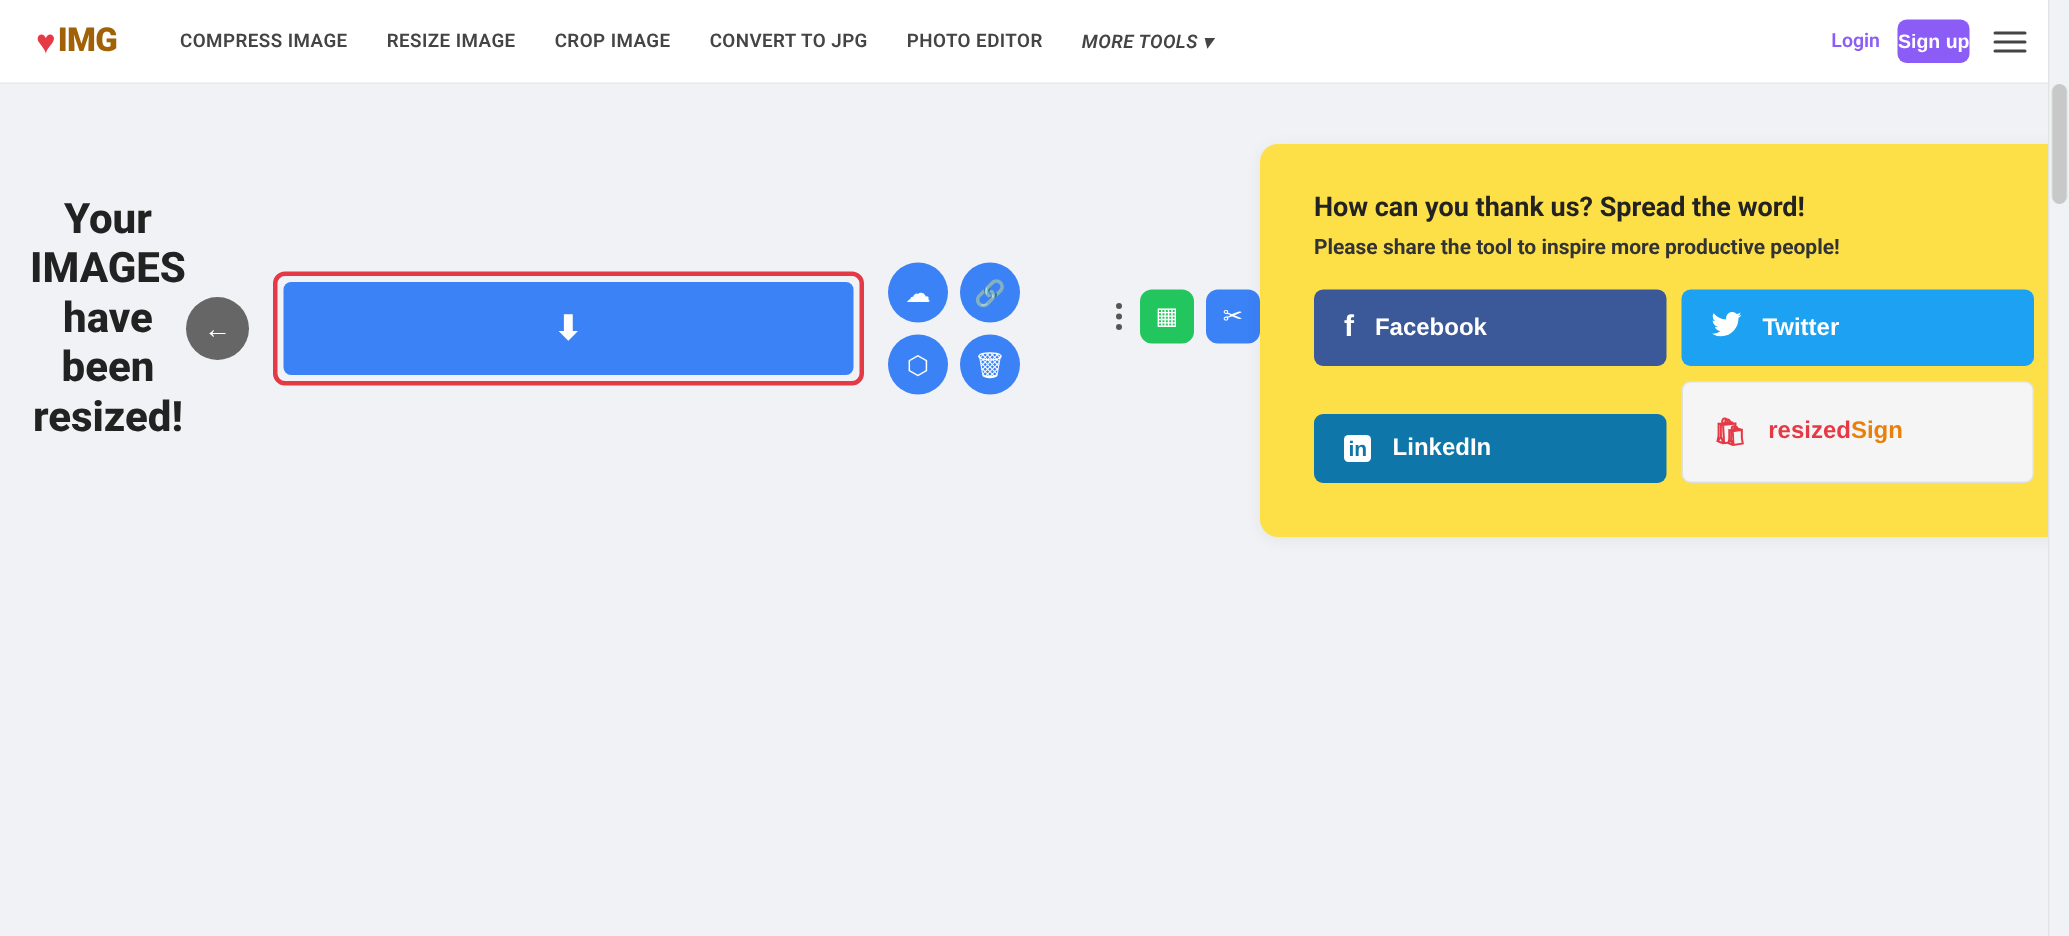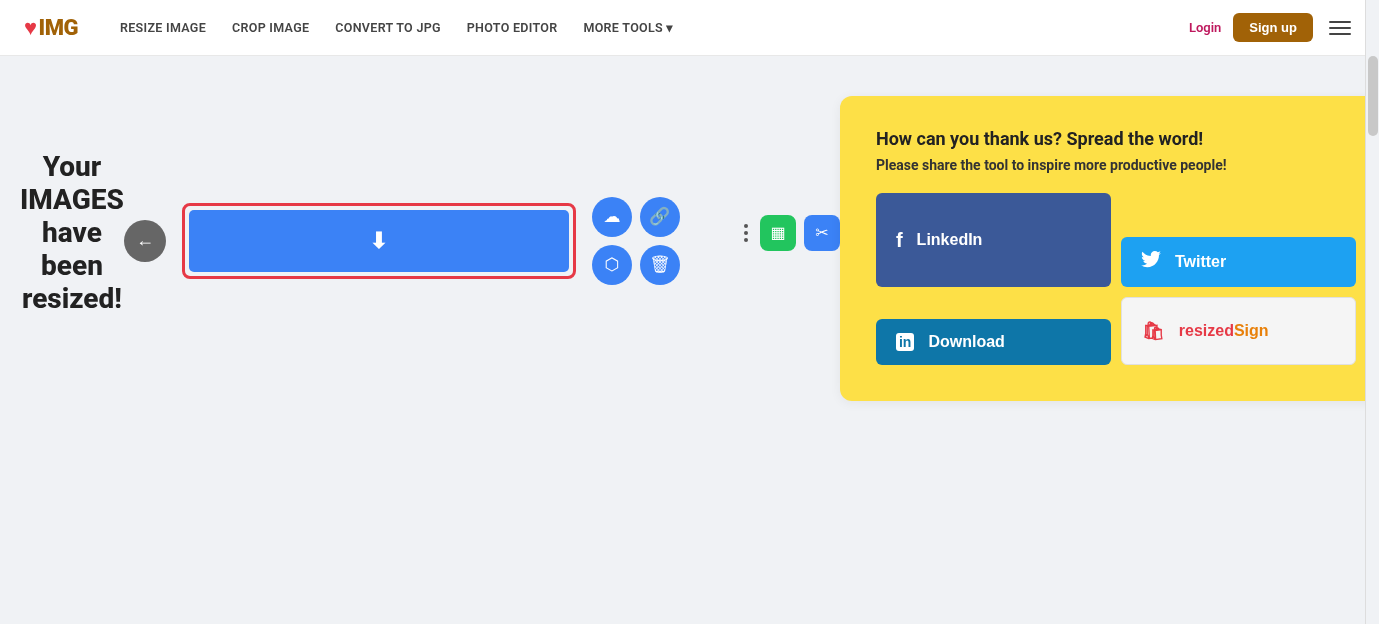--- a/index.html
+++ b/index.html
@@ -53,41 +53,42 @@
       padding: 6px 10px;
       cursor: pointer;
       white-space: nowrap;
       text-transform: uppercase;
       letter-spacing: 0.3px;
     }
     .nav-more {
       display: flex;
       align-items: center;
       gap: 3px;
+      font-style: italic;
     }
     .header-right {
       display: flex;
       align-items: center;
       gap: 12px;
       margin-left: auto;
     }
     .login-btn {
       font-size: 13px;
       font-weight: 600;
-      color: #be185d;
+      color: #8b5cf6;
       cursor: pointer;
     }
     .signup-btn {
-      background: #a16207;
+      background: #8b5cf6;
       color: #fff;
       font-size: 13px;
       font-weight: 700;
       border: none;
       border-radius: 6px;
-      padding: 7px 16px;
+      padding: 7px 0;
       cursor: pointer;
     }
     .hamburger-btn {
       background: none;
       border: none;
       cursor: pointer;
       display: flex;
       flex-direction: column;
       gap: 4px;
       padding: 4px;
@@ -290,21 +291,21 @@
       gap: 14px;
       padding: 14px 20px;
       border-radius: 6px;
       border: none;
       cursor: pointer;
       font-size: 16px;
       font-weight: 700;
       color: #fff;
     }
     .share-btn-facebook { background: #3b5998; }
-    .share-btn-twitter { background: #1da1f2; margin-top: 44px; }
+    .share-btn-twitter { background: #1da1f2; }
     .share-btn-linkedin { background: #0e76a8; margin-top: 22px; }
     .share-btn-ilovepdf {
       background: #f5f5f5;
       color: #222;
       border: 1px solid #e0e0e0;
     }
     .share-icon {
       font-size: 18px;
     }
     .ilovepdf-icon {
@@ -318,20 +319,21 @@
 <div class="scrollbar">
   <div class="scrollbar-thumb"></div>
 </div>
 
 <header class="header">
   <a class="logo" href="#">
     <span class="logo-heart">♥</span>
     <span class="logo-img">IMG</span>
   </a>
   <nav class="nav">
+    <span class="nav-item">COMPRESS IMAGE</span>
     <span class="nav-item">RESIZE IMAGE</span>
     <span class="nav-item">CROP IMAGE</span>
     <span class="nav-item">CONVERT TO JPG</span>
     <span class="nav-item">PHOTO EDITOR</span>
     <span class="nav-item nav-more">MORE TOOLS ▾</span>
   </nav>
   <div class="header-right">
     <span class="login-btn">Login</span>
     <button class="signup-btn">Sign up</button>
     <button class="hamburger-btn">
@@ -392,35 +394,35 @@
     </button>
   </div>
 
   <div class="share-card">
     <h2 class="share-title">How can you thank us? Spread the word!</h2>
     <p class="share-subtitle">Please share the tool to inspire more productive people!</p>
     <div class="share-buttons">
 
       <button class="share-btn share-btn-facebook">
         <span class="share-icon" style="font-weight:900;font-size:20px;">f</span>
-        <span>LinkedIn</span>
+        <span>Facebook</span>
       </button>
 
       <button class="share-btn share-btn-twitter">
         <span class="share-icon">
           <svg width="20" height="17" viewBox="0 0 20 17" fill="white" xmlns="http://www.w3.org/2000/svg">
             <path d="M20 2.009a8.208 8.208 0 01-2.357.646A4.11 4.11 0 0019.447.3a8.22 8.22 0 01-2.605.996A4.096 4.096 0 0013.847 0C11.58 0 9.743 1.837 9.743 4.103c0 .322.036.635.106.934C6.44 4.87 3.417 3.234 1.392.75a4.086 4.086 0 00-.555 2.063c0 1.423.724 2.679 1.823 3.414A4.08 4.08 0 01.8 5.698v.051c0 1.988 1.414 3.648 3.292 4.025a4.116 4.116 0 01-1.852.07c.522 1.63 2.038 2.816 3.833 2.85A8.233 8.233 0 010 14.367a11.616 11.616 0 006.29 1.843c7.547 0 11.675-6.252 11.675-11.675 0-.178-.004-.355-.012-.53A8.345 8.345 0 0020 2.01z"></path>
           </svg>
         </span>
         <span>Twitter</span>
       </button>
 
       <button class="share-btn share-btn-linkedin">
         <span class="share-icon" style="font-weight:900;font-size:14px;background:#fff;color:#0e76a8;border-radius:3px;padding:1px 3px;">in</span>
-        <span>Download</span>
+        <span>LinkedIn</span>
       </button>
 
       <button class="share-btn share-btn-ilovepdf">
         <span class="ilovepdf-icon">🛍</span>
         <span>
           <span style="color:#e63946;font-weight:700;">resized</span><span style="color:#e8800a;font-weight:700;">Sign</span>
         </span>
       </button>
 
     </div>

